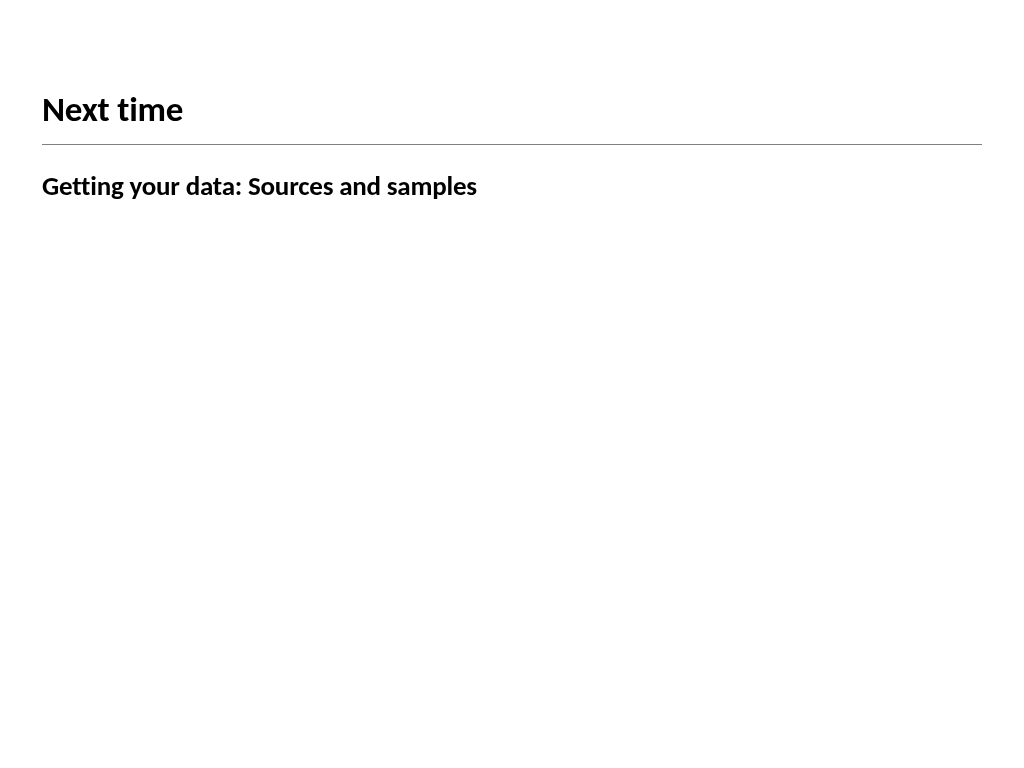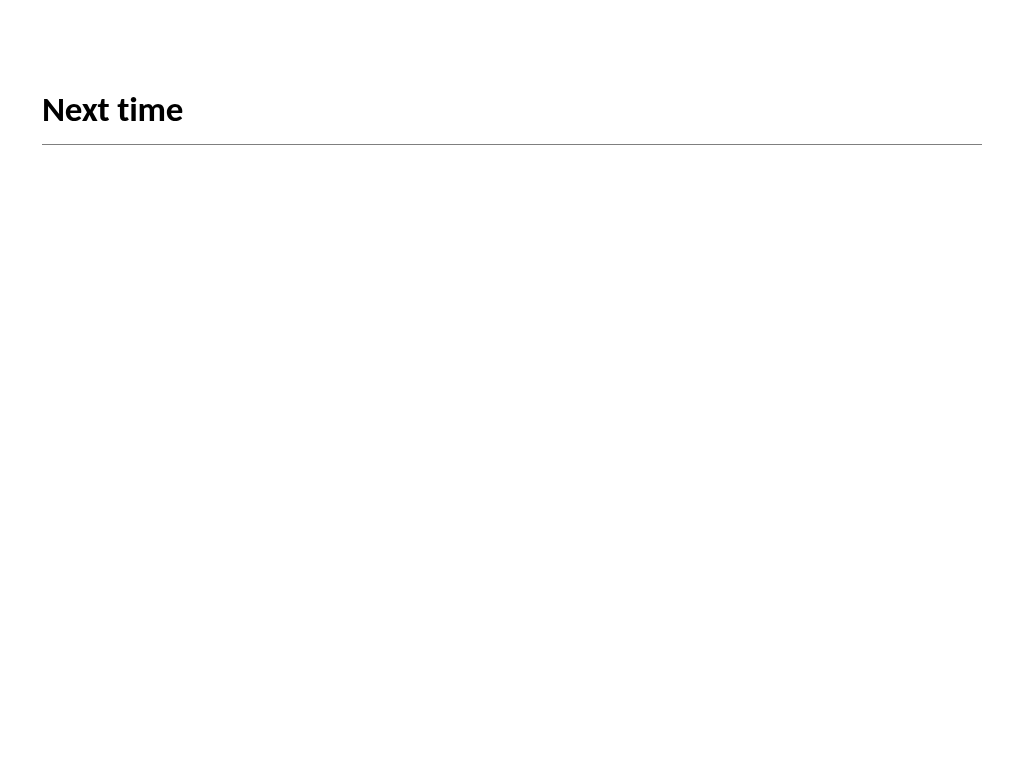--- a/index.html
+++ b/index.html
@@ -39,13 +39,14 @@
       color: #000000;
       letter-spacing: -0.2px;
     }
   </style>
 </head>
 <body>
 
 <div class="slide">
   <h1 class="heading">Next time</h1>
   <hr class="divider">
+  <h2 class="subheading">Getting your data: Sources and samples</h2>
 </div>
 
 </body></html>

